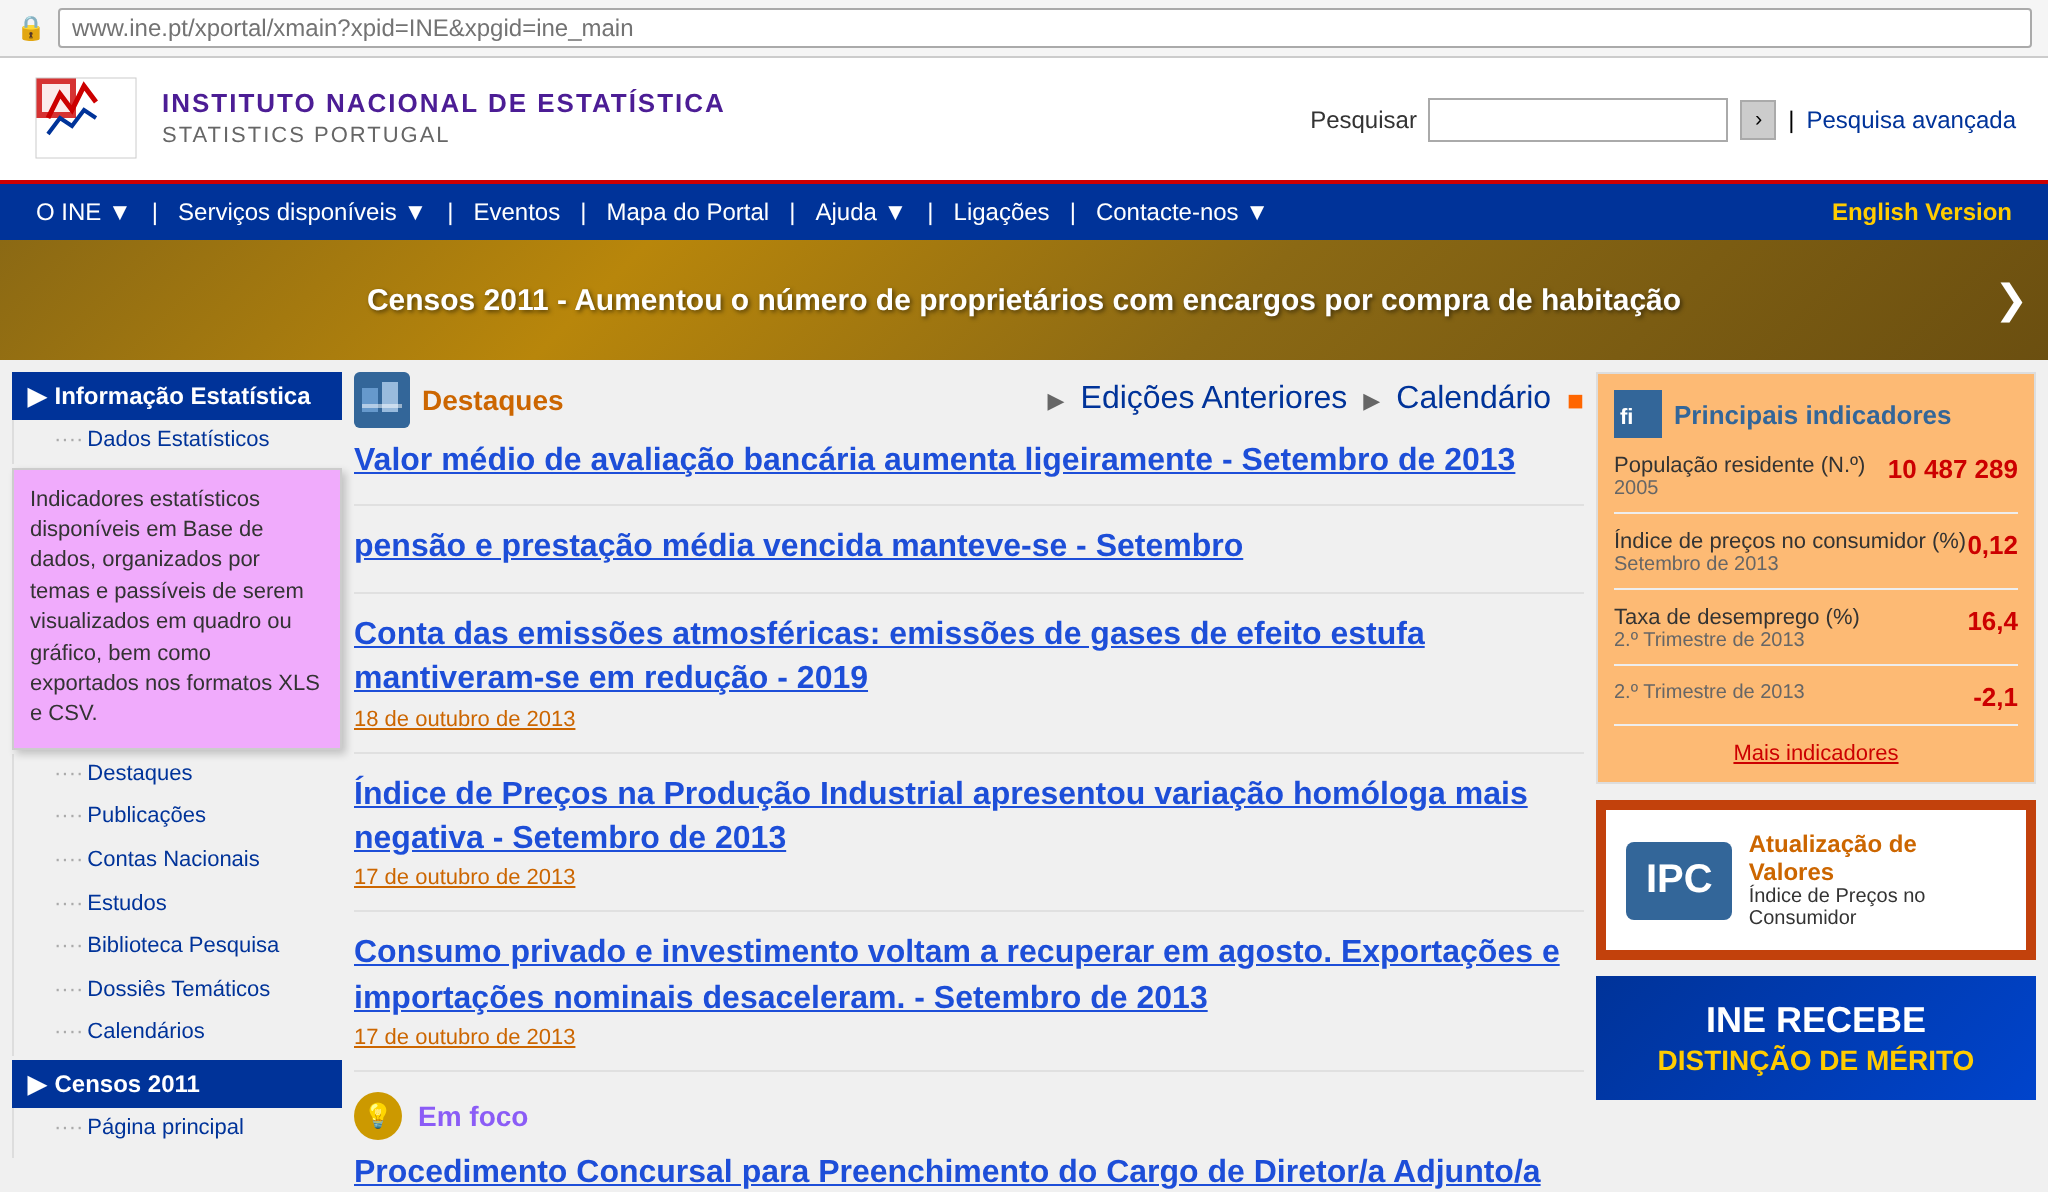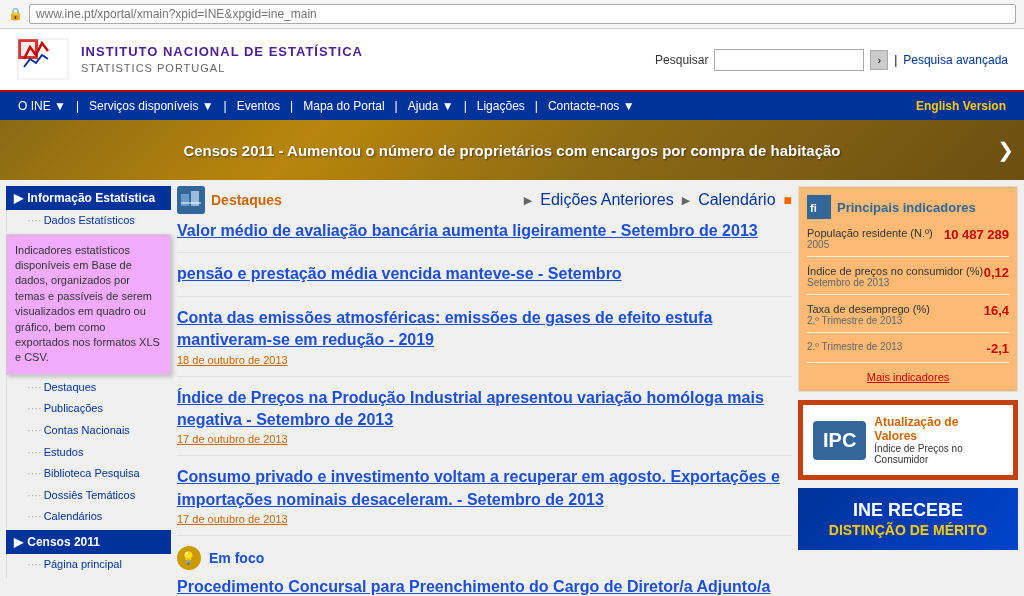--- a/index.html
+++ b/index.html
@@ -202,21 +202,21 @@
       width: 24px;
       height: 24px;
       background: #cc9900;
       border-radius: 50%;
       display: flex;
       align-items: center;
       justify-content: center;
       color: white;
       font-size: 12px;
     }
-    .em-foco-label { font-size: 14px; font-weight: bold; color: #1d4ed8; }
+    .em-foco-label { font-size: 14px; font-weight: bold; color: #8b5cf6; }
 
     
     .right-panel { width: 220px; flex-shrink: 0; }
 
     .indicadores-box {
       background: #fdba74;
       border: 1px solid #ddd;
       margin-bottom: 8px;
       padding: 8px;
     }

